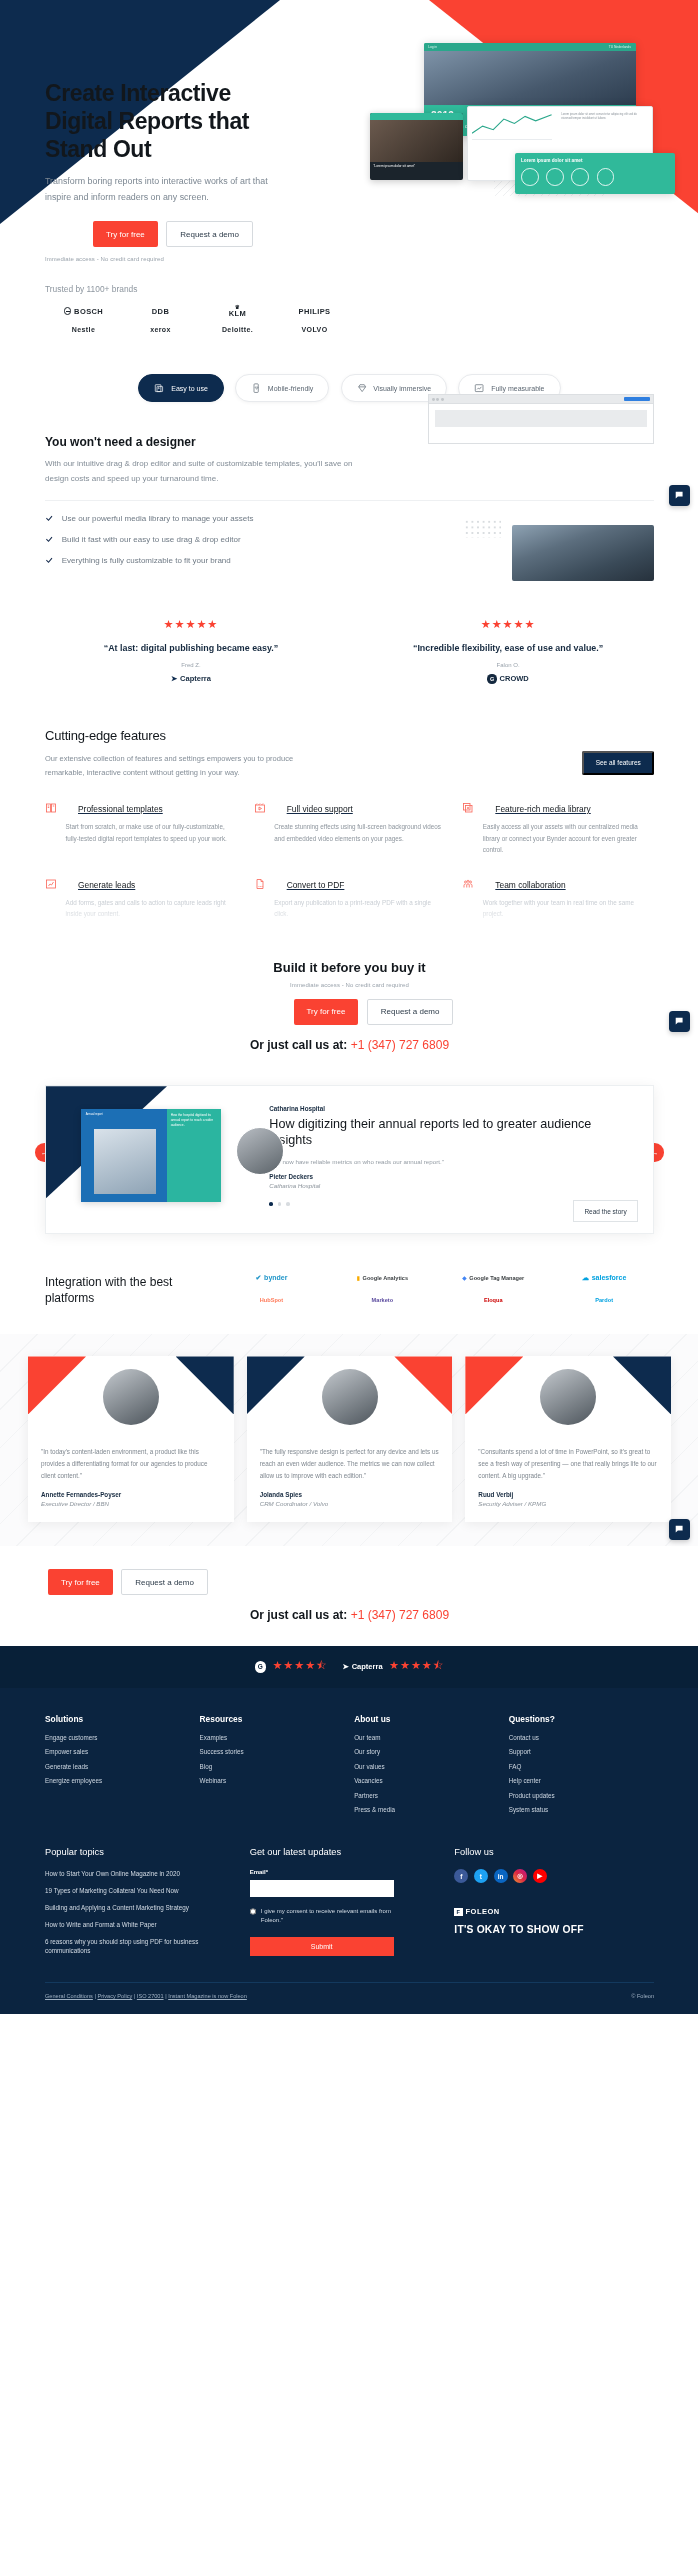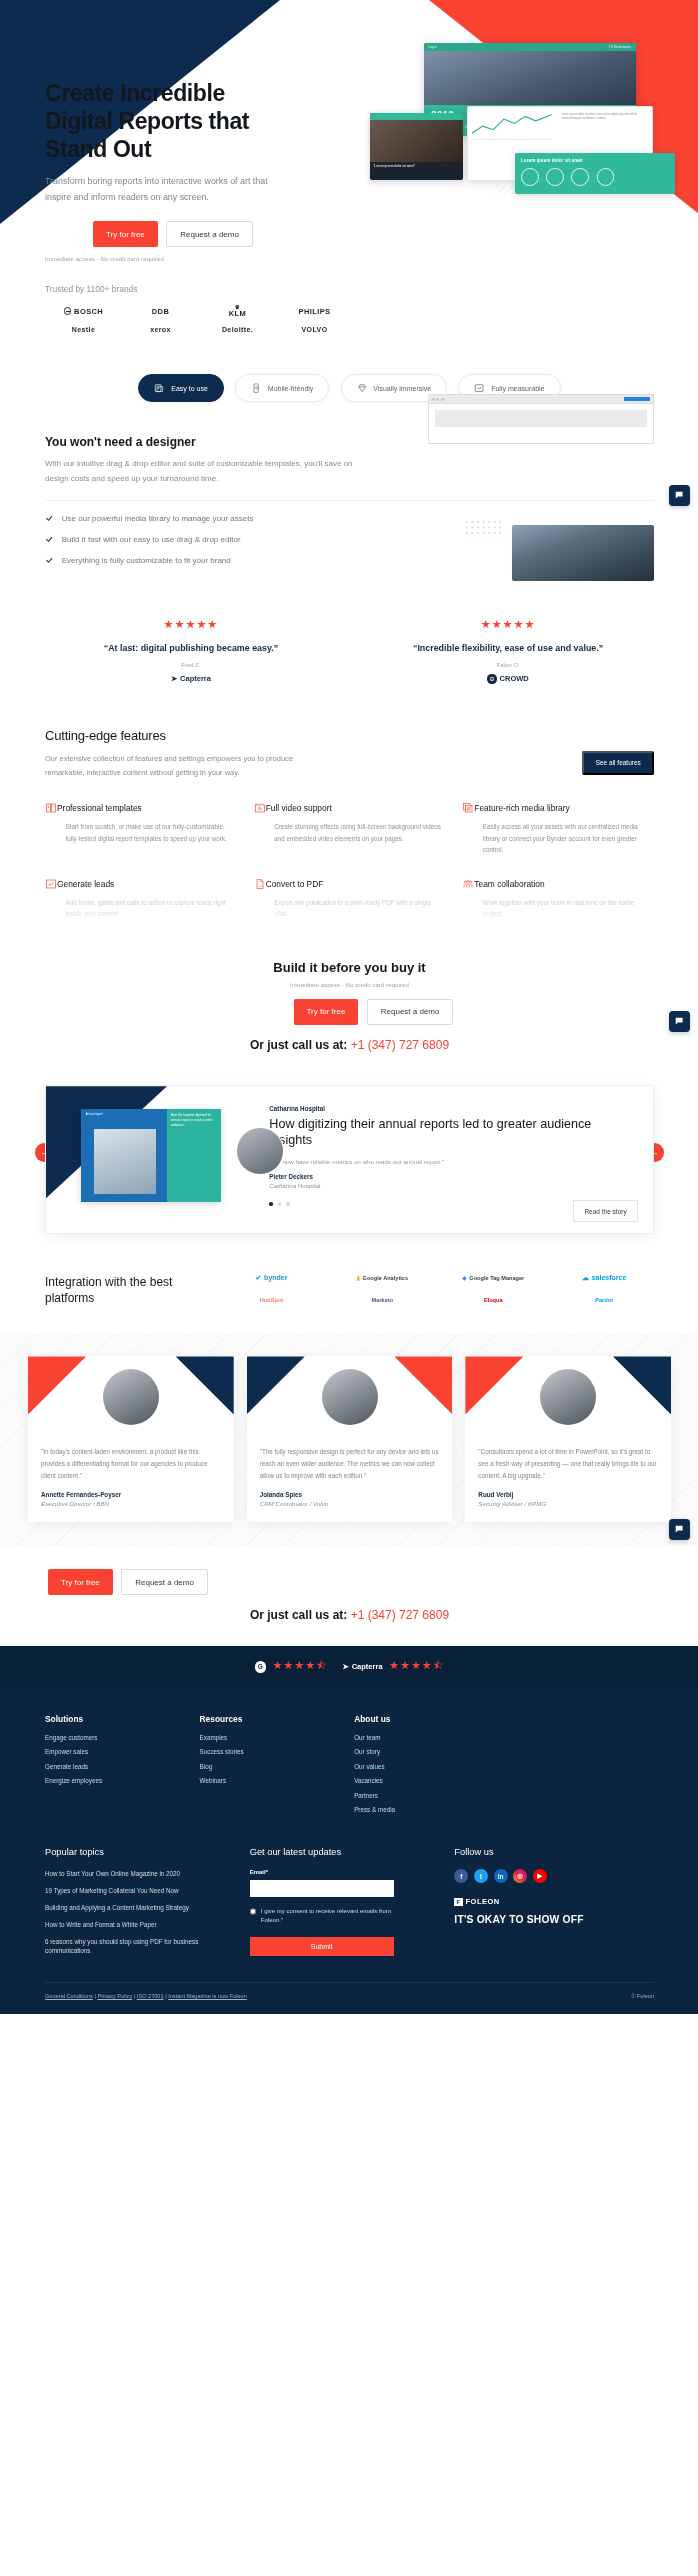--- a/index.html
+++ b/index.html
@@ -115,21 +115,21 @@
   .cap-ic { color:#0d2b4e; font-size:7.5px; }
   .g2-ic { width:9.3px;height:9.3px;border-radius:50%;background:#15293f;color:#fff;font-size:5.6px;display:inline-flex;align-items:center;justify-content:center;}
 
   
   .features { padding: 18.6px 45px 0; position:relative; }
   .features h2 { font-size:13px; font-weight:400; color:#12171c; letter-spacing:-0.2px; }
   .features .lead { margin-top:8.4px; font-size:7.5px; line-height:1.85; color:#848e98; width:280px;}
   .see-all { position:absolute; right:45px; top:41px; background:#0d2b4e; color:#fff;
     font-size:6.5px; padding:6.5px 11.2px; border-radius:1.9px; cursor:pointer; }
   .fgrid { display:grid; grid-template-columns:repeat(3,1fr); gap:11.2px 17px; margin-top:22.4px; }
-  .fcard .fhead { display:flex; align-items:center; gap:0; }
+  .fcard .fhead { display:flex; align-items:flex-end; gap:21px;text-decoration:underline; }
   .fcard .fhead .ttl { font-size:8.4px; font-weight:400; color:#12171c; }
   .fcard p { margin-top:7.5px; margin-left:20.5px; font-size:6.3px; line-height:1.8; color:#8d959d; }
   .ficon { width:12px; height:12px; flex:none; color:#fa6b5e; }
   .fade-mask { height:37px; background:linear-gradient(to bottom, rgba(255,255,255,0), #fff 80%);
     margin-top:-17px; position:relative; z-index:2; }
   .fgrid.row2 .fcard p { color:#c9ced4; }
 
   
   .cta { text-align:center; padding: 20.5px 0 24px; }
   .cta h2 { font-size:13px; font-weight:700; color:#12171c; }
@@ -213,21 +213,21 @@
   .flabel { font-size:6px; font-weight:700; margin-bottom:3.7px; }
   .finput { width:144px; height:17.7px; background:#fff; border:none; }
   .fconsent { display:flex; gap:4.7px; margin-top:9.3px; align-items:flex-start; }
   .fconsent input { width:6.5px;height:6.5px;margin-top:1.9px; }
   .fconsent span { font-size:6px; color:#d5dde6; line-height:1.6; width:136px; }
   .fsubmit { margin-top:11.2px; width:144px; height:18.6px; background:#fa4232; color:#fff; border:none;
     font-size:7px; cursor:pointer; font-family:"Liberation Sans", sans-serif; }
   .socials { display:flex; gap:5.6px; margin-top:3.7px; }
   .socials i { width:14px;height:14px;border-radius:50%; display:flex;align-items:center;justify-content:center;
     font-size:6.5px; color:#fff; font-style:normal; font-weight:700; }
-  .foleon-logo { margin-top:14px; display:flex; align-items:center; gap:2.8px; font-size:7.5px; font-weight:700; letter-spacing:0.5px;}
+  .foleon-logo { margin-top:24px; display:flex; align-items:center; gap:2.8px; font-size:7.5px; font-weight:700; letter-spacing:0.5px;}
   .foleon-sq { width:8.4px;height:8.4px;background:#fff;color:#0b2440;font-size:5.6px;display:flex;align-items:center;justify-content:center;}
   .tagline { margin-top:7.5px; font-size:10.3px; font-weight:700; letter-spacing:0.2px; }
   .legal { border-top:0.9px solid #13395e; margin:0 45px; padding:10.3px 0 15px; display:flex;
     justify-content:space-between; align-items:center; }
   .legal .lnks { font-size:5.6px; color:#9fb0c2; }
   .legal .lnks a { color:#9fb0c2; text-decoration:underline; }
   .legal .cr { font-size:5.6px; color:#9fb0c2; }
 
   
   .chat {
@@ -279,21 +279,21 @@
         <div class="circs">
             <i></i>
             <i></i>
             <i></i>
             <i></i>
           </div>
       </div>
     </div>
 
     <div class="hero-inner">
-      <h1 class="hero-title">Create Incredible Digital Reports that Stand Out</h1>
+      <h1 class="hero-title">Create Interactive Digital Reports that Stand Out</h1>
       <p class="hero-sub">Transform boring reports into interactive works of art that inspire and inform readers on any screen.</p>
       <div class="btn-row">
         <button class="btn btn-primary">Try for free</button>
         <button class="btn btn-outline">Request a demo</button>
       </div>
       <div class="note">Immediate access - No credit card required</div>
       <div class="trusted">Trusted by 1100+ brands</div>
       <div class="brands">
         <div class="brand-row">
           <div class="brand"><span class="bosch-c"></span><span>BOSCH</span></div>
@@ -645,20 +645,29 @@
         <a href="#">Webinars</a>
       </div>
       <div class="fcol">
         <h4>About us</h4>
         <a href="#">Our team</a>
         <a href="#">Our story</a>
         <a href="#">Our values</a>
         <a href="#">Vacancies</a>
         <a href="#">Partners</a>
         <a href="#">Press &amp; media</a>
+      </div>
+      <div class="fcol">
+        <h4>Questions?</h4>
+        <a href="#">Contact us</a>
+        <a href="#">Support</a>
+        <a href="#">FAQ</a>
+        <a href="#">Help center</a>
+        <a href="#">Product updates</a>
+        <a href="#">System status</a>
       </div>
     </div>
 
     <div class="fbottom">
       <div>
         <h4>Popular topics</h4>
         <a class="topic" href="#">How to Start Your Own Online Magazine in 2020</a>
         <a class="topic" href="#">19 Types of Marketing Collateral You Need Now</a>
         <a class="topic" href="#">Building and Applying a Content Marketing Strategy</a>
         <a class="topic" href="#">How to Write and Format a White Paper</a>

